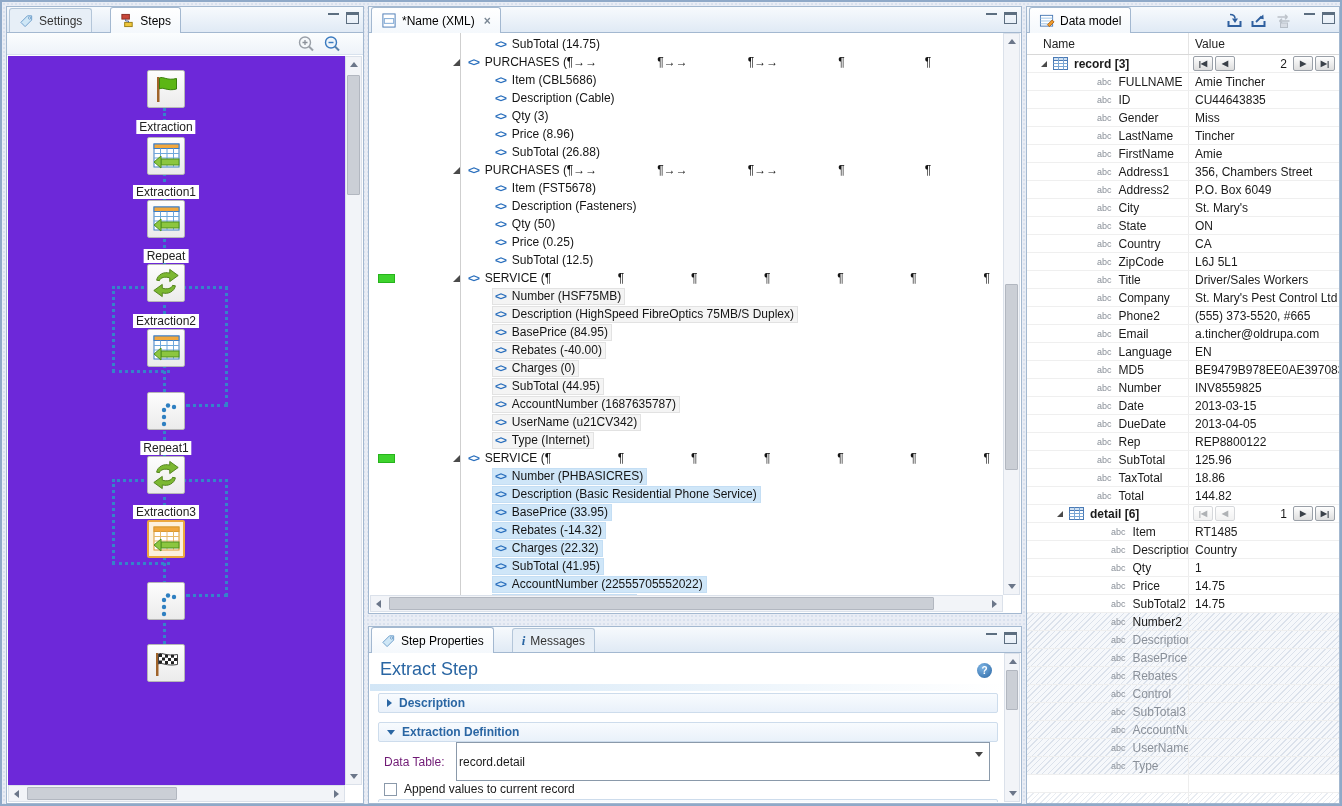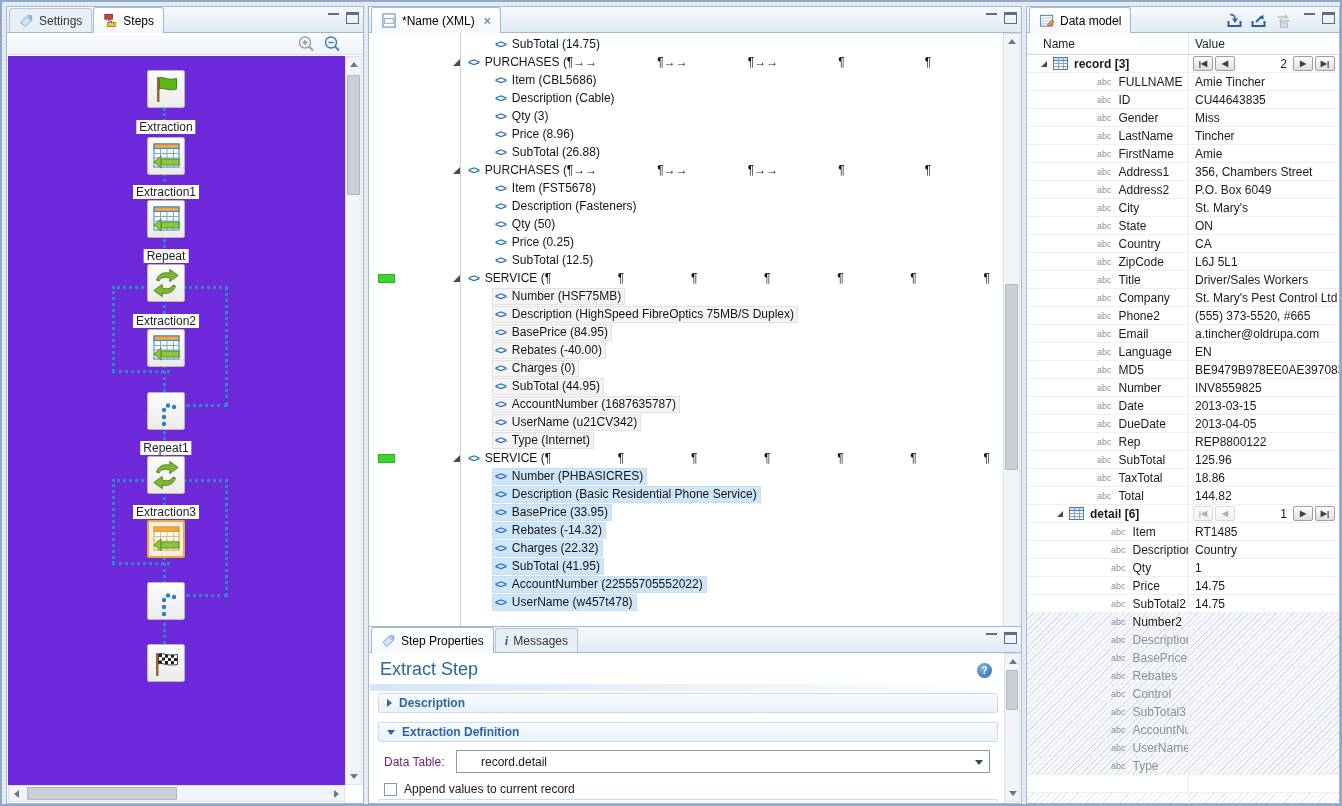--- a/index.html
+++ b/index.html
@@ -5,21 +5,21 @@
   *{box-sizing:border-box;margin:0;padding:0}
   html,body{width:1342px;height:806px}
   body{font-family:"Liberation Sans",sans-serif;font-size:12px;color:#1a1a1a}
   .app{position:relative;width:1342px;height:806px;border:2px solid #8fa9c8;
        background-color:#e9edf5;
        background-image:radial-gradient(#d9e1ee 1px,transparent 1px);background-size:4px 4px;overflow:hidden}
   .panel{position:absolute;background:#fff;border:1px solid #a3b8d0}
   
   .tabbar{position:relative;height:26px;background:linear-gradient(#f7fafd,#e0eaf5);
           border-bottom:1px solid #a3b8d0;display:flex;align-items:flex-end;padding-left:2px}
-  .tab{display:flex;align-items:center;gap:5px;height:24px;padding:0 9px;margin-right:1px;
+  .tab{display:flex;align-items:center;gap:5px;height:24px;padding:0 9px;margin-right:18px;
        border:1px solid #b4c6d9;border-bottom:none;border-radius:3px 3px 0 0;
        background:#e7eff7;color:#333;cursor:default;white-space:nowrap}
   .tab.active{height:26px;background:linear-gradient(#ffffff,#f4f8fc);border-color:#a3b8d0;color:#000;margin-bottom:-1px}
   .winbtns{position:absolute;right:4px;top:5px;display:flex;gap:6px}
   .wbtn{width:13px;height:12px;position:relative;cursor:default}
   .wbtn.min:after{content:"";position:absolute;left:1px;right:1px;top:1px;height:2px;background:#5c6e80}
   .wbtn.max:after{content:"";position:absolute;left:0;right:0;top:0;bottom:0;border:1px solid #5c6e80;border-top-width:3px}
   .closex{color:#7a8794;font-size:12px;font-weight:bold;margin-left:4px;cursor:default}
   
   .sb{position:absolute;background:#f2f4f8;border:1px solid #dbe1ea}
@@ -35,21 +35,21 @@
              display:flex;justify-content:flex-end;align-items:center;gap:8px;padding-right:22px}
   .canvas{position:absolute;left:1px;top:49px;right:18px;bottom:18px;background:#6d28d9;overflow:hidden}
   .dotline{position:absolute;border-left:3px dotted #3584c9}
   .dotlineh{position:absolute;border-top:3px dotted #3584c9}
   .nodebox{position:absolute;width:38px;height:38px;border:1px solid #b7b7b7;border-radius:2px;
            background:linear-gradient(#fdfdfd,#ebebeb);display:flex;align-items:center;justify-content:center;z-index:2}
   .nodebox.selected{border:2px solid #eba83f;background:#fdf1dd}
   .steplabel{position:absolute;transform:translateX(-50%);left:158px;background:#fff;padding:0 3px;
              z-index:2;color:#222;white-space:nowrap}
   
-  #xmlPanel{left:366px;top:4px;width:654px;height:796px}
+  #xmlPanel{left:366px;top:4px;width:654px;height:608px}
   .xmlcontent{position:absolute;left:1px;top:26px;right:18px;bottom:18px;background:#fff;overflow:hidden;padding-top:2px}
   .guide{position:absolute;left:90px;top:0;bottom:0;width:1px;background:#cfcfcf}
   .trow{position:relative;height:18px;display:flex;align-items:center;padding-left:110px;white-space:nowrap}
   .trow.parent{padding-left:83px}
   .trow .mk{display:none;position:absolute;left:8px;top:5px;width:17px;height:9px;background:#3ed32e;border:1px solid #27b31c}
   .trow.has-mk .mk{display:block}
   .trow .tri{width:0;height:0;border-left:7px solid transparent;border-bottom:7px solid #4a4a4a;
              margin-right:5px;visibility:hidden}
   .trow.parent .tri{visibility:visible}
   .tbox{display:inline-flex;align-items:center;padding:0 3px 1px 2px;border:1px solid transparent}
@@ -66,22 +66,22 @@
             background:radial-gradient(circle at 35% 30%,#7db4e4,#2a66a3);color:#fff;font-size:10px;font-weight:bold;
             display:flex;align-items:center;justify-content:center}
   .secbar{position:absolute;left:8px;right:22px;height:20px;border:1px solid #cddcec;border-radius:2px;
           background:linear-gradient(#f8fbfe,#e9f1fa);display:flex;align-items:center;gap:7px;padding-left:8px;
           color:#2a66a3;font-weight:bold}
   .sectri{width:0;height:0}
   .sectri.closed{border-top:4px solid transparent;border-bottom:4px solid transparent;border-left:5px solid #2a66a3}
   .sectri.open{border-left:4px solid transparent;border-right:4px solid transparent;border-top:5px solid #2a66a3}
   .fieldrow{position:absolute;left:14px;right:30px;top:97px;height:23px;display:flex;align-items:center}
   .fieldlabel{width:72px;color:#701a75}
-  .combo{flex:1;height:23px;border:1px solid #8a99aa;background:#fff;display:flex;align-items:center;
-         padding-left:24px;position:relative}
+  .combo{flex:1;height:39px;border:1px solid #8a99aa;background:#fff;display:flex;align-items:center;
+         padding-left:2px;position:relative}
   .combo .carr{position:absolute;right:6px;top:9px;width:0;height:0;border-left:4px solid transparent;
                border-right:4px solid transparent;border-top:5px solid #444}
   .checkrow{position:absolute;left:14px;top:129px;display:flex;align-items:center;gap:7px}
   .checkbox{width:13px;height:13px;border:1px solid #8a99aa;background:#fff}
   .partialbar{position:absolute;left:8px;right:22px;top:146px;height:10px;border:1px solid #cddcec;border-radius:2px 2px 0 0;
               background:linear-gradient(#f8fbfe,#e9f1fa)}
   .tabicon-i{color:#2a66a3;font-family:"Liberation Serif",serif;font-weight:bold;font-style:italic;font-size:13px}
   
   #dmPanel{left:1024px;top:4px;width:314px;height:798px}
   .dmtools{position:absolute;right:46px;top:5px;display:flex;gap:7px;align-items:center}

